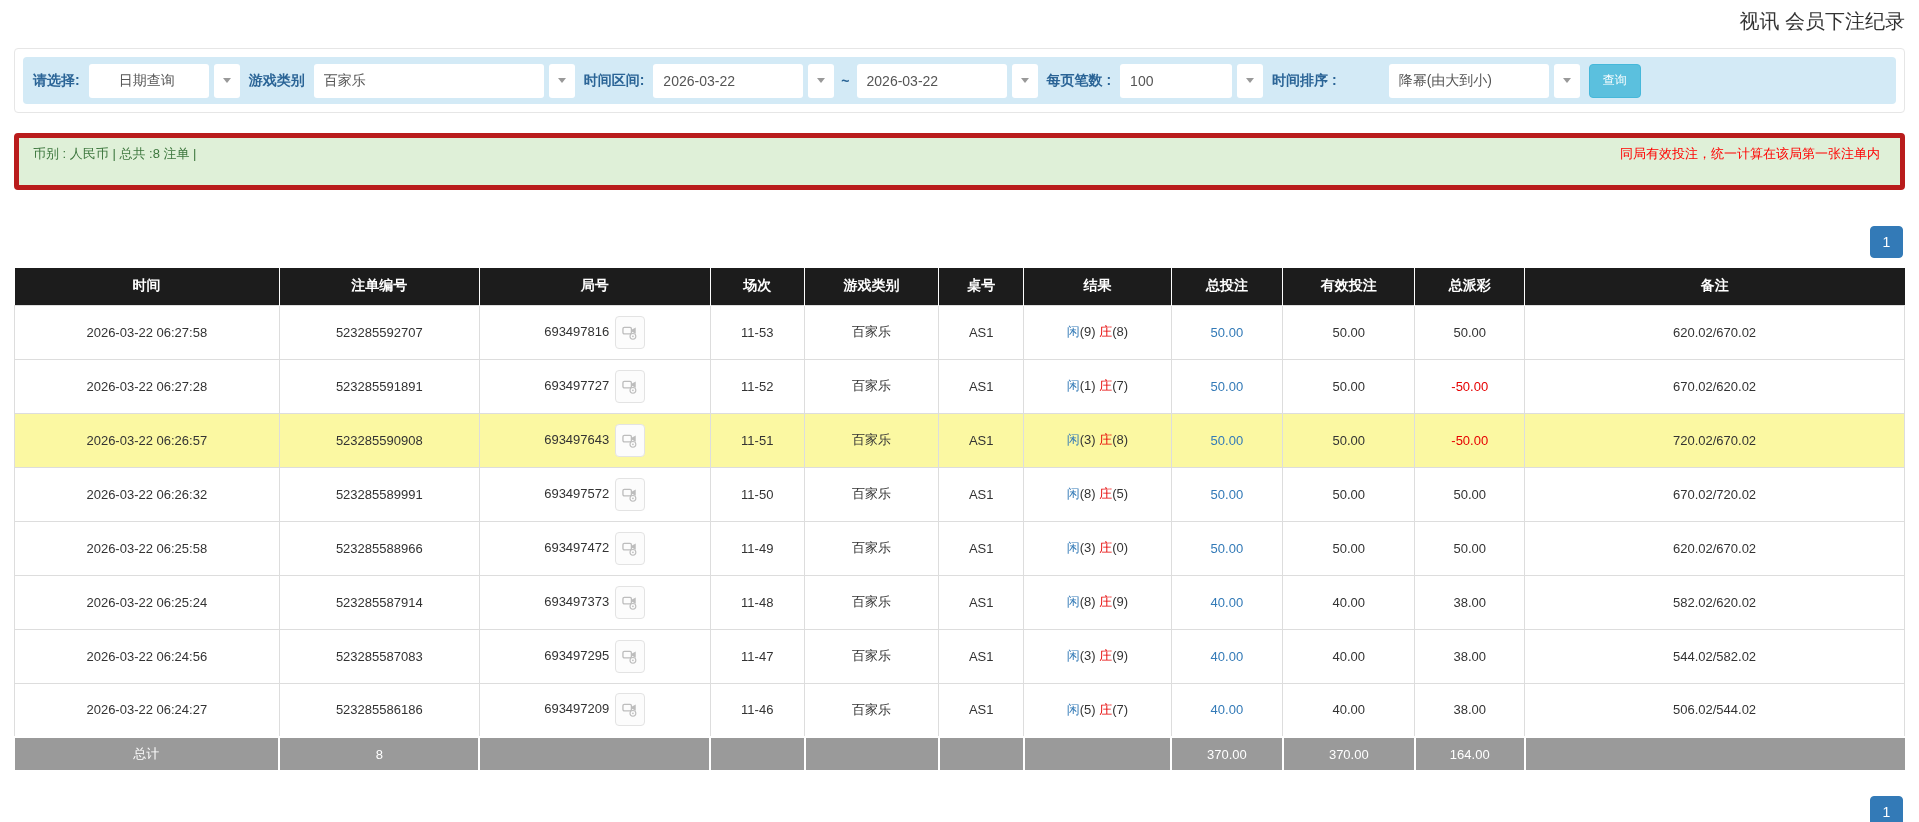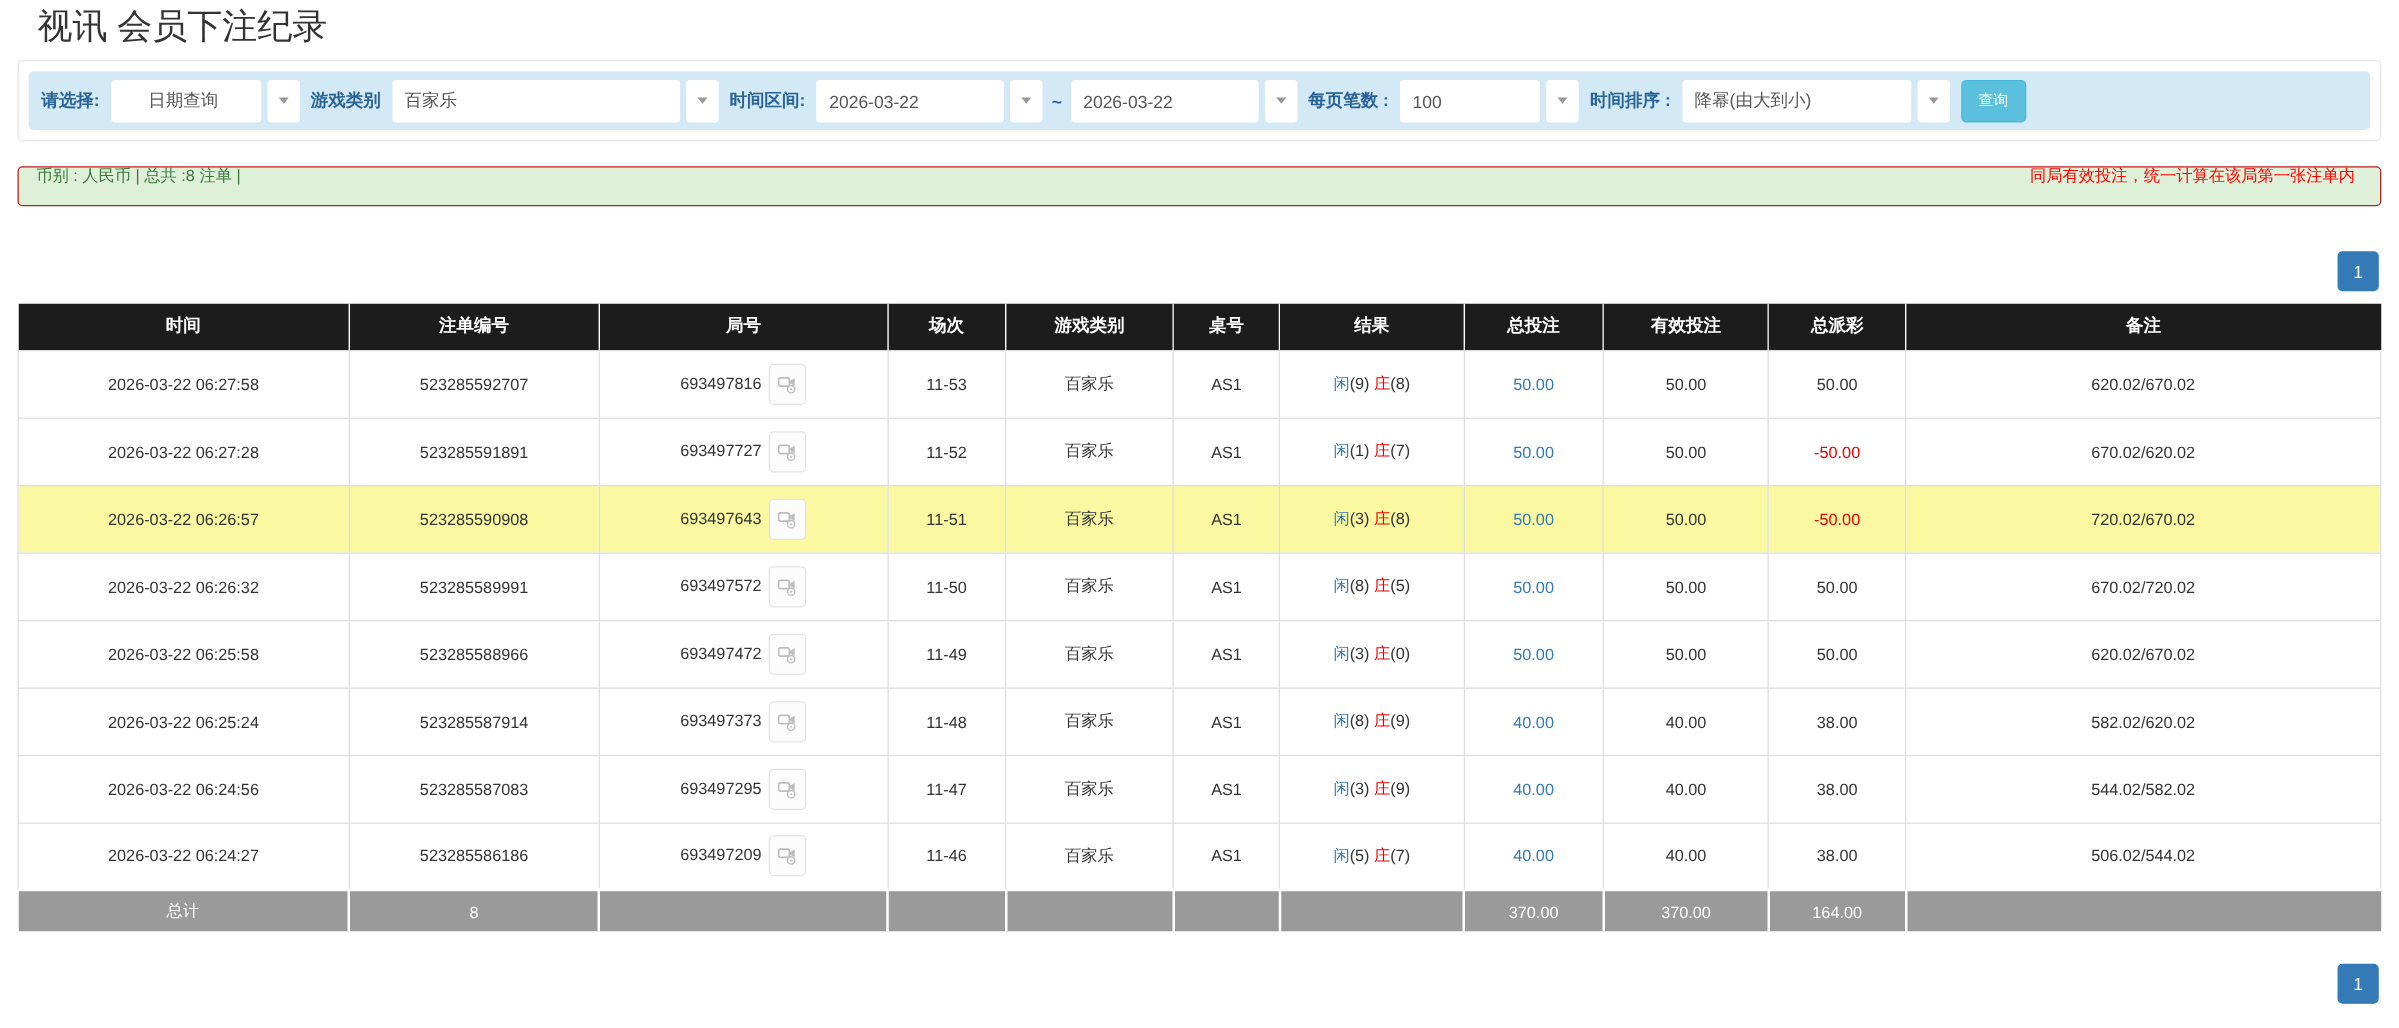--- a/index.html
+++ b/index.html
@@ -5,22 +5,22 @@
   * { box-sizing: border-box; }
   html,body { margin:0; padding:0; }
   body {
     width:1919px; height:822px; overflow:hidden;
     background:#fff; color:#333;
     font-family:"Liberation Sans", sans-serif;
   }
   .page { padding:0 14px; }
 
   .page-title {
-    font-size:28px; font-weight:400; color:#333;
-    margin:9px 0 0 16px; line-height:24px;
+    font-size:20px; font-weight:400; color:#333;
+    margin:9px 0 0 0; line-height:24px;text-align:right;
   }
 
   
   .filter-panel {
     margin-top:15px;
     border:1px solid #e6e6e6; border-radius:4px;
     padding:8px;
   }
   .filter-bar {
     background:#d3eaf6; border-radius:4px;
@@ -40,32 +40,32 @@
     background:#fff; border-radius:3px; width:26px; height:34px;
     display:flex; align-items:center; justify-content:center;
   }
   .caret {
     width:0; height:0;
     border-left:4px solid transparent; border-right:4px solid transparent;
     border-top:5px solid #999;
   }
   .w120 .value { width:120px;padding-left:30px; } .w230 .value { width:230px; }
   .w150 .value { width:150px; } .w100 .value { width:112px; }
-  .w160 .value { width:183px; }
+  .w160 .value { width:160px;margin-left:43px; }
   .search-btn {
     background:#5bc0de; border:1px solid #46b8da; border-radius:4px;
     color:#fff; font-size:12px; height:34px; padding:0 13px;
     cursor:pointer; font-family:inherit;
   }
 
   
   .summary-bar {
     margin-top:20px;
-    background:#dff0d8; border:1px solid #b91c1c; border-radius:4px;
-    height:32px; padding:0 14px 16px 14px;
+    background:#dff0d8; border:5px solid #b91c1c; border-radius:4px;
+    height:57px; padding:0 14px 16px 14px;
     display:flex; align-items:center; justify-content:space-between;
     font-size:13px;
   }
   .summary-left { color:#3c763d; }
   .summary-note { color:#ff0000; padding-right:6px; }
 
   
   .pagination-top { display:flex; justify-content:flex-end; margin:36px 2px 10px 0; }
   .pagination-bottom { display:flex; justify-content:flex-end; margin:26px 2px 0 0; }
   .page-btn {

